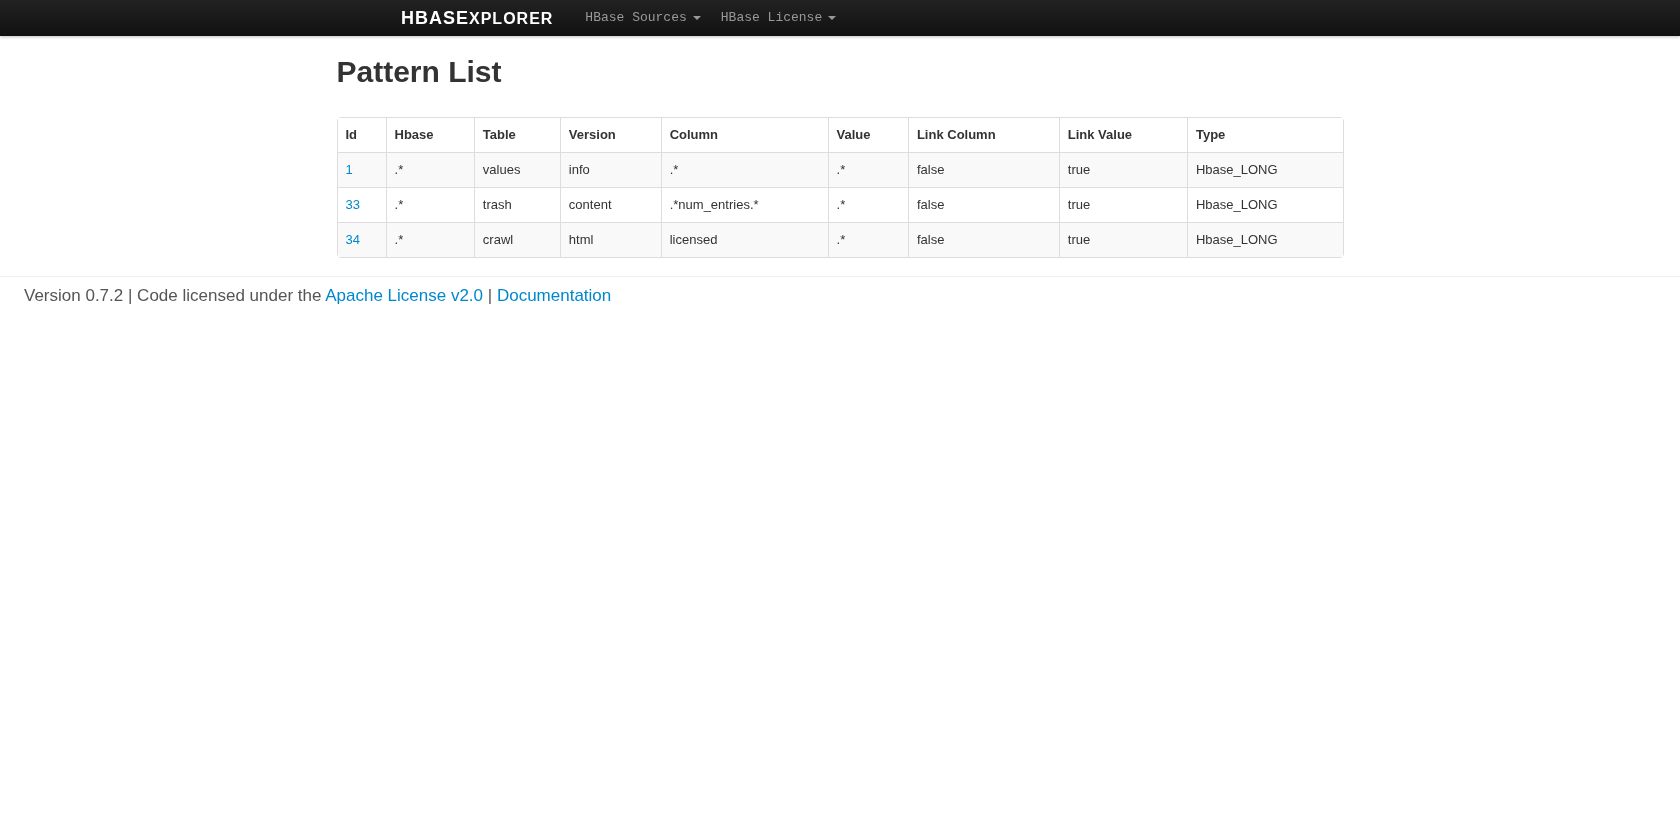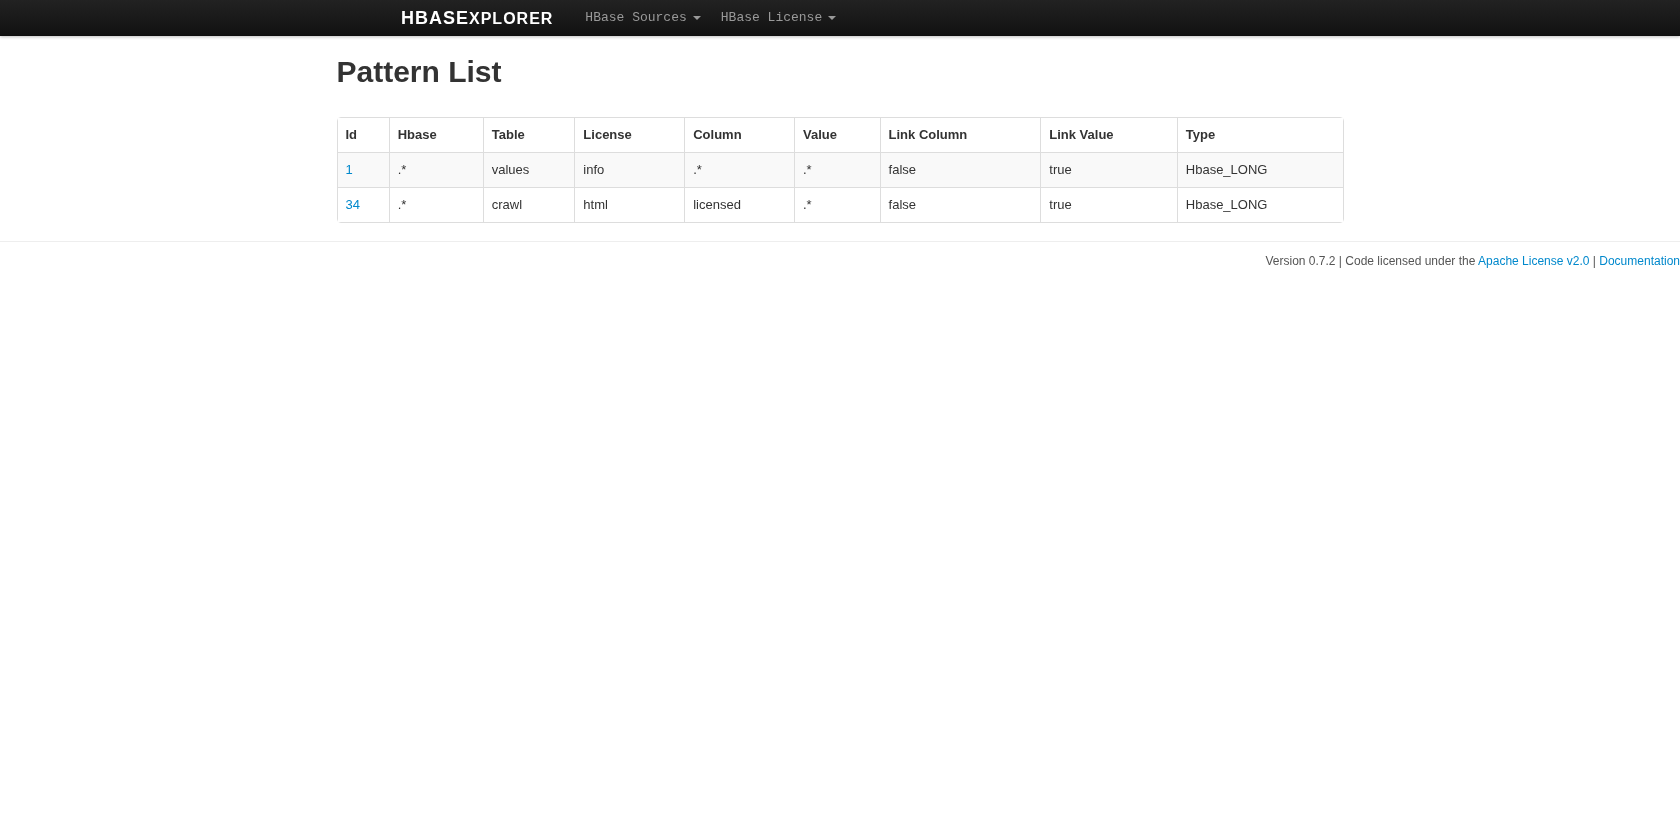--- a/index.html
+++ b/index.html
@@ -98,24 +98,25 @@
   table.data-table a {
     color: #0088cc;
     text-decoration: none;
   }
   hr.footer-sep {
     border: none;
     border-top: 1px solid #eee;
     margin: 0;
   }
   .footer {
-    text-align: right;
+    text-align: left;
     color: #555;
-    font-size: 12px;
+    font-size: 17px;
     padding: 10px 0 20px 0;
+    margin-left: 24px;
   }
   .footer a { color: #0088cc; text-decoration: none; }
 </style>
 </head>
 <body>
 
 <div class="navbar">
   <div class="navbar-inner">
     <a href="#" class="brand">
       <span class="bold">HBASE</span>
@@ -134,35 +135,46 @@
 
 <div class="container">
   <h1 class="page-title">Pattern List</h1>
 
   <table class="data-table">
     <thead>
       <tr>
         <th>Id</th>
         <th>Hbase</th>
         <th>Table</th>
-        <th>License</th>
+        <th>Version</th>
         <th>Column</th>
         <th>Value</th>
         <th>Link Column</th>
         <th>Link Value</th>
         <th>Type</th>
       </tr>
     </thead>
     <tbody>
       <tr>
         <td><a href="#">1</a></td>
         <td>.*</td>
         <td>values</td>
         <td>info</td>
         <td>.*</td>
+        <td>.*</td>
+        <td>false</td>
+        <td>true</td>
+        <td>Hbase_LONG</td>
+      </tr>
+      <tr>
+        <td><a href="#">33</a></td>
+        <td>.*</td>
+        <td>trash</td>
+        <td>content</td>
+        <td>.*num_entries.*</td>
         <td>.*</td>
         <td>false</td>
         <td>true</td>
         <td>Hbase_LONG</td>
       </tr>
       <tr>
         <td><a href="#">34</a></td>
         <td>.*</td>
         <td>crawl</td>
         <td>html</td>

